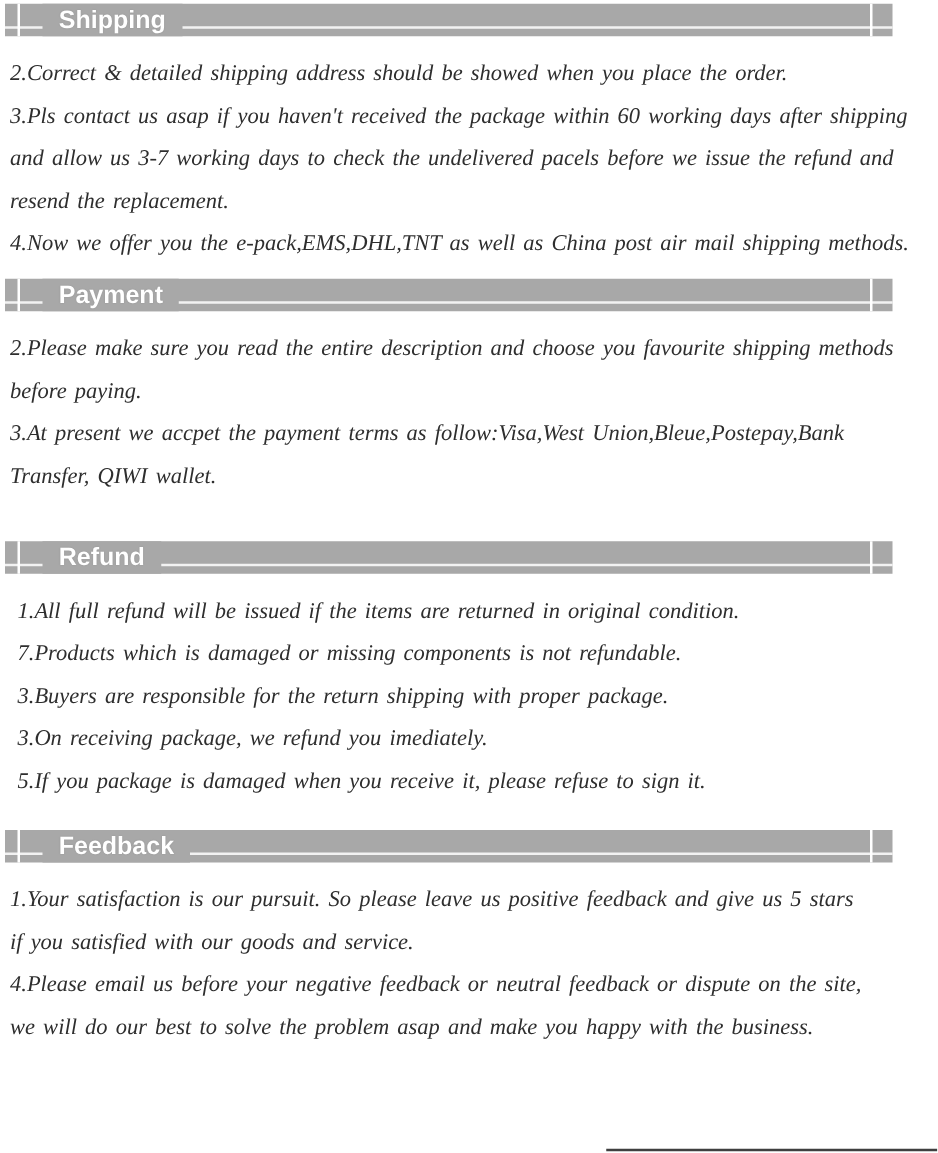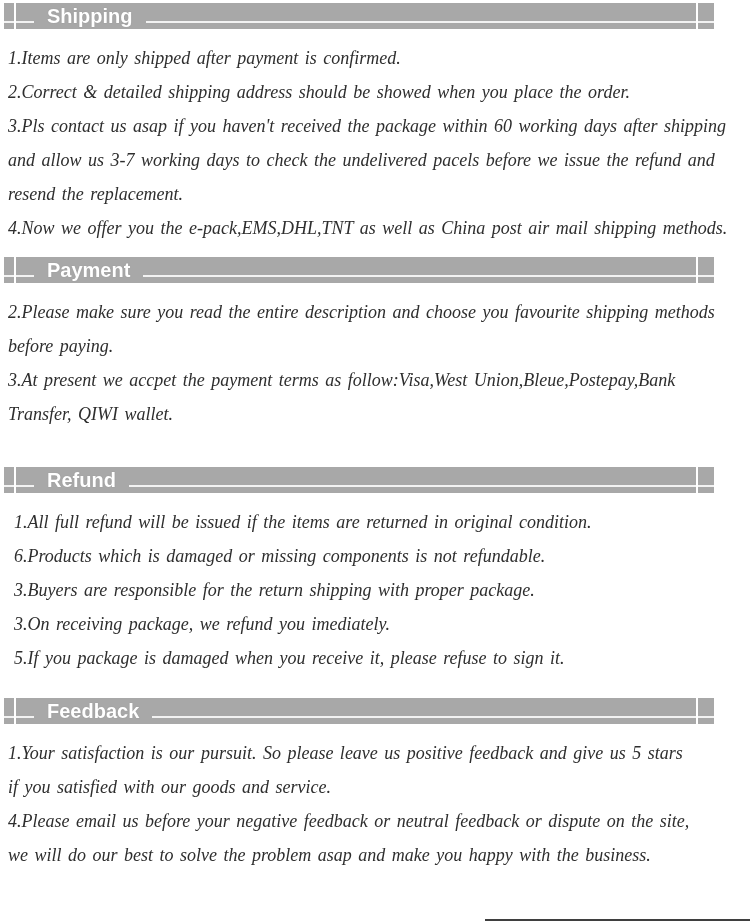--- a/index.html
+++ b/index.html
@@ -85,21 +85,20 @@
 <div class="page">
 
   <section class="policy-section sec-shipping">
     <div class="hdr">
       <span class="hdr-rule"></span>
       <span class="hdr-vline vl"></span>
       <span class="hdr-vline vr"></span>
       <span class="hdr-title">Shipping</span>
     </div>
     <div class="body">
-      <div class="line">1.Items are only shipped after payment is confirmed.</div>
       <div class="line">2.Correct &amp; detailed shipping address should be showed when you place the order.</div>
       <div class="line">3.Pls contact us asap if you haven't received the package within 60 working days after shipping</div>
       <div class="line">and allow us 3-7 working days to check the undelivered pacels before we issue the refund and</div>
       <div class="line">resend the replacement.</div>
       <div class="line">4.Now we offer you the e-pack,EMS,DHL,TNT as well as China post air mail shipping methods.</div>
     </div>
   </section>
 
   <section class="policy-section sec-payment">
     <div class="hdr">
@@ -118,21 +117,21 @@
 
   <section class="policy-section sec-refund">
     <div class="hdr">
       <span class="hdr-rule"></span>
       <span class="hdr-vline vl"></span>
       <span class="hdr-vline vr"></span>
       <span class="hdr-title">Refund</span>
     </div>
     <div class="body">
       <div class="line">1.All full refund will be issued if the items are returned in original condition.</div>
-      <div class="line">6.Products which is damaged or missing components is not refundable.</div>
+      <div class="line">7.Products which is damaged or missing components is not refundable.</div>
       <div class="line">3.Buyers are responsible for the return shipping with proper package.</div>
       <div class="line">3.On receiving package, we refund you imediately.</div>
       <div class="line">5.If you package is damaged when you receive it, please refuse to sign it.</div>
     </div>
   </section>
 
   <section class="policy-section sec-feedback">
     <div class="hdr">
       <span class="hdr-rule"></span>
       <span class="hdr-vline vl"></span>

